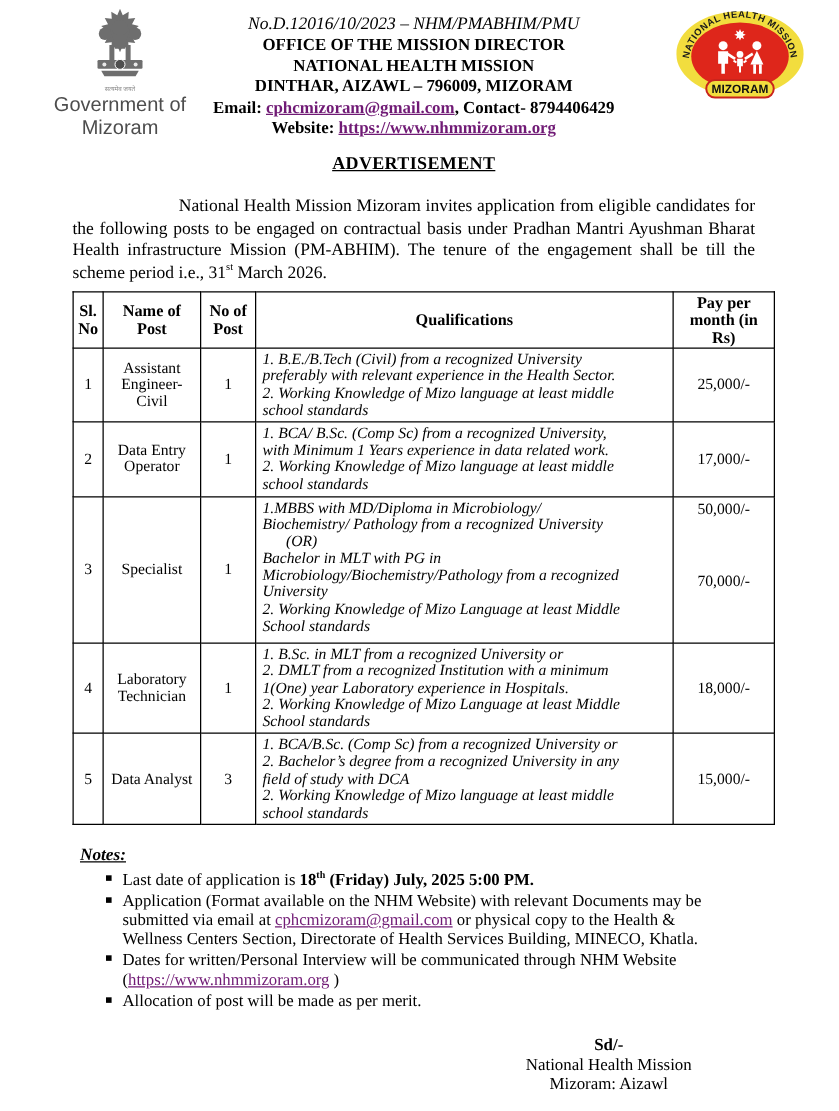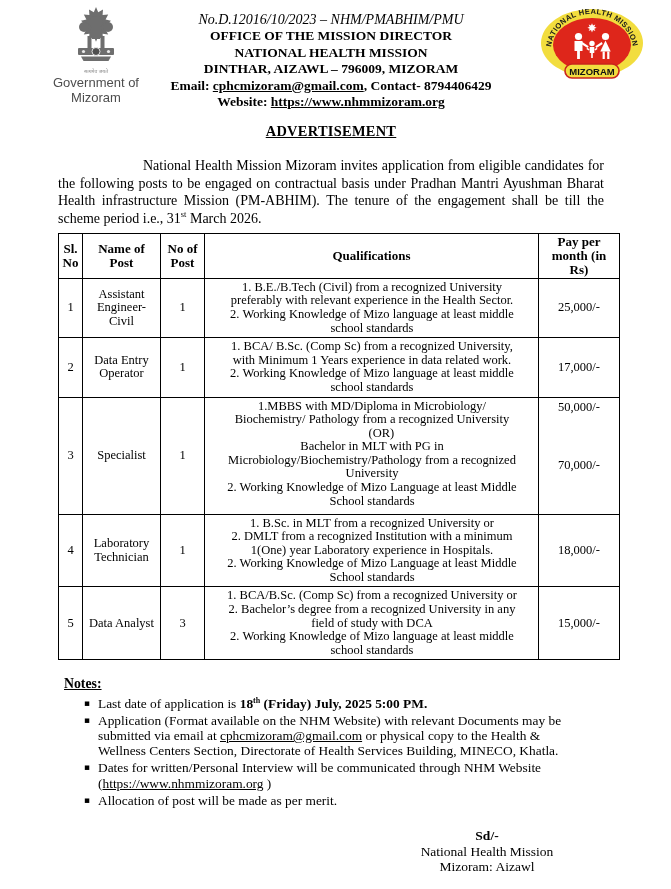--- a/index.html
+++ b/index.html
@@ -7,52 +7,52 @@
   body {
     width:671px; height:889px;
     font-family:"Liberation Serif", serif;
     color:#000;
   }
   .page { position:relative; width:671px; height:889px; background:#fff; overflow:hidden; }
 
   
   .header { position:relative; height:112px; }
   .gov-block { position:absolute; left:30px; top:7px; width:132px; text-align:center; }
-  .gov-label { font-family:"Liberation Sans", sans-serif; font-size:13px; color:#4d4d4d; margin-top:1px; }
+  .gov-label { font-family:"Liberation Sans", sans-serif; font-size:16px; color:#4d4d4d; margin-top:1px; }
   .gov-motto { font-size:5px; color:#8a8a8a; line-height:5px; }
   .center-block { position:absolute; left:148px; top:12px; width:366px; text-align:center;
                   font-weight:bold; font-size:13.5px; line-height:16.4px; }
   .center-block .refno { font-weight:normal; font-size:14px;font-style:italic; }
-  a.doc-link { color:#000000; text-decoration:underline; cursor:pointer; }
+  a.doc-link { color:#701a75; text-decoration:underline; cursor:pointer; }
   .nhm-logo-wrap { position:absolute; left:541px; top:9px; width:102px; height:72px; }
 
   
   .ad-title { margin:10px 67px 0 58px; text-align:center; }
   .ad-title span { font-weight:bold; text-decoration:underline; font-size:14.4px; letter-spacing:0.3px; }
   .intro { margin:17px 67px 0 58px; text-align:justify; text-indent:85px;
            font-size:14px; line-height:17.6px; }
   sup { font-size:60%; vertical-align:super; line-height:0; }
 
   
   table.posts { margin:6px 0 0 58px; border-collapse:collapse; table-layout:fixed;
                 width:561px; font-size:12.5px; line-height:13.6px; }
   .posts th, .posts td { border:1px solid #000; padding:1px 3px; vertical-align:middle; }
   .posts th { font-size:13px; line-height:13.8px; text-align:center; white-space:pre-line; }
   .posts tr.hrow { height:43px; }
   .posts tr.r1 { height:57px; } .posts tr.r2 { height:58px; }
   .posts tr.r3 { height:117px; } .posts tr.r4 { height:71px; } .posts tr.r5 { height:71px; }
   td.c { text-align:center; white-space:pre-line; }
-  td.qual { white-space:pre-wrap; vertical-align:top; text-align:center; padding:2px 4px 2px 5px; }
+  td.qual { white-space:pre-wrap; vertical-align:top; text-align:left; padding:2px 4px 2px 5px;font-style:italic; }
   td.pay { text-align:center; }
   td.pay-split { vertical-align:top; padding-top:3px; }
   .pay-second { margin-top:45px; }
 
   
   .notes { margin:16px 60px 0 64px; font-size:13.4px; line-height:15.2px; }
-  .notes-title { font-weight:bold; text-decoration:underline;
+  .notes-title { font-weight:bold; font-style:italic; text-decoration:underline;
                  font-size:13.8px; margin-bottom:4px; }
   .notes ul { list-style:none; }
   .notes li { position:relative; padding-left:34px; margin-bottom:2px; max-width:520px; }
   .bullet { position:absolute; left:20px; top:0px; font-size:9px; font-family:"DejaVu Sans", sans-serif; }
 
   
   .sig { margin:20px 0 0 367px; width:240px; text-align:center;
          font-size:13.5px; line-height:15.6px; }
   .sig .b { font-weight:bold; }
 </style>

